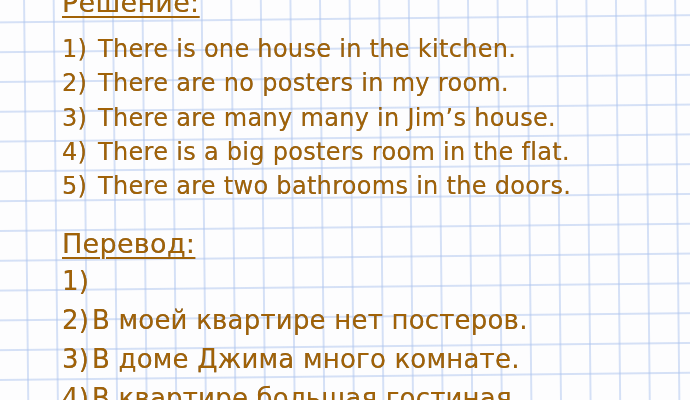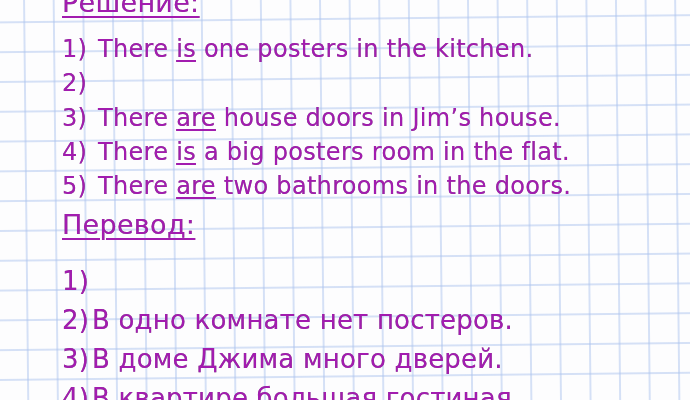--- a/index.html
+++ b/index.html
@@ -27,105 +27,105 @@
       linear-gradient(to right, rgba(173,196,238,0.50) 1.6px, transparent 1.6px),
       linear-gradient(to bottom, rgba(173,196,238,0.50) 1.6px, transparent 1.6px);
     background-size: 29.6px 29.8px;
     background-position: 6px 28px;
     transform: rotate(-0.6deg);
   }
 
   .content {
     position: absolute;
     left: 0; top: 0; right: 0; bottom: 0;
-    color: #a21caf;
+    color: #a16207;
   }
 
   .heading {
     position: absolute;
     left: 62px;
     font-size: 27px;
     font-weight: 400;
     text-decoration: underline;
     text-underline-offset: 4px;
     text-decoration-thickness: 2px;
     letter-spacing: 0.3px;
     white-space: pre;
   }
   .heading-solution   { top: -13px; }
-  .heading-translation{ top: 209px; }
+  .heading-translation{ top: 228px; }
 
   .list { position: absolute; left: 62px; }
   .list-solution    { top: 35px; }
   .list-translation { top: 266px; }
 
   .row { display: flex; align-items: baseline; }
   .list-solution .row    { height: 34.3px; font-size: 24px; letter-spacing: 0.3px; }
   .list-translation .row { height: 39px;   font-size: 26px; letter-spacing: 0.2px; }
 
   .num { display: inline-block; white-space: pre; }
   .list-solution .num    { width: 36px; }
   .list-translation .num { width: 30px; }
 
   .sentence { white-space: pre; }
 
   .u {
-    text-decoration: underline;
     text-underline-offset: 3px;
     text-decoration-thickness: 2px;
   }
 
   
   .content { text-shadow: 0 0 0.6px rgba(40,40,40,0.55); }
 </style>
 </head>
 <body>
 
 <div class="paper">
   <div class="grid-layer"></div>
 
   <div class="content">
 
     <div class="heading heading-solution">Решение:</div>
 
     <div class="list list-solution">
       <div class="row">
         <span class="num">1)</span>
-        <span class="sentence"><span>There </span><span class="u">is</span><span> one posters in the kitchen.</span></span>
+        <span class="sentence"><span>There </span><span class="u">is</span><span> one house in the kitchen.</span></span>
       </div>
       <div class="row">
         <span class="num">2)</span>
+        <span class="sentence"><span>There </span><span class="u">are</span><span> no posters in my room.</span></span>
       </div>
       <div class="row">
         <span class="num">3)</span>
-        <span class="sentence"><span>There </span><span class="u">are</span><span> house doors in Jim’s house.</span></span>
+        <span class="sentence"><span>There </span><span class="u">are</span><span> many many in Jim’s house.</span></span>
       </div>
       <div class="row">
         <span class="num">4)</span>
         <span class="sentence"><span>There </span><span class="u">is</span><span> a big posters room in the flat.</span></span>
       </div>
       <div class="row">
         <span class="num">5)</span>
         <span class="sentence"><span>There </span><span class="u">are</span><span> two bathrooms in the doors.</span></span>
       </div>
     </div>
 
     <div class="heading heading-translation">Перевод:</div>
 
     <div class="list list-translation">
       <div class="row">
         <span class="num">1)</span>
       </div>
       <div class="row">
         <span class="num">2)</span>
-        <span class="sentence">В одно комнате нет постеров.</span>
+        <span class="sentence">В моей квартире нет постеров.</span>
       </div>
       <div class="row">
         <span class="num">3)</span>
-        <span class="sentence">В доме Джима много дверей.</span>
+        <span class="sentence">В доме Джима много комнате.</span>
       </div>
       <div class="row">
         <span class="num">4)</span>
         <span class="sentence">В квартире большая гостиная</span>
       </div>
     </div>
 
   </div>
 </div>
 

